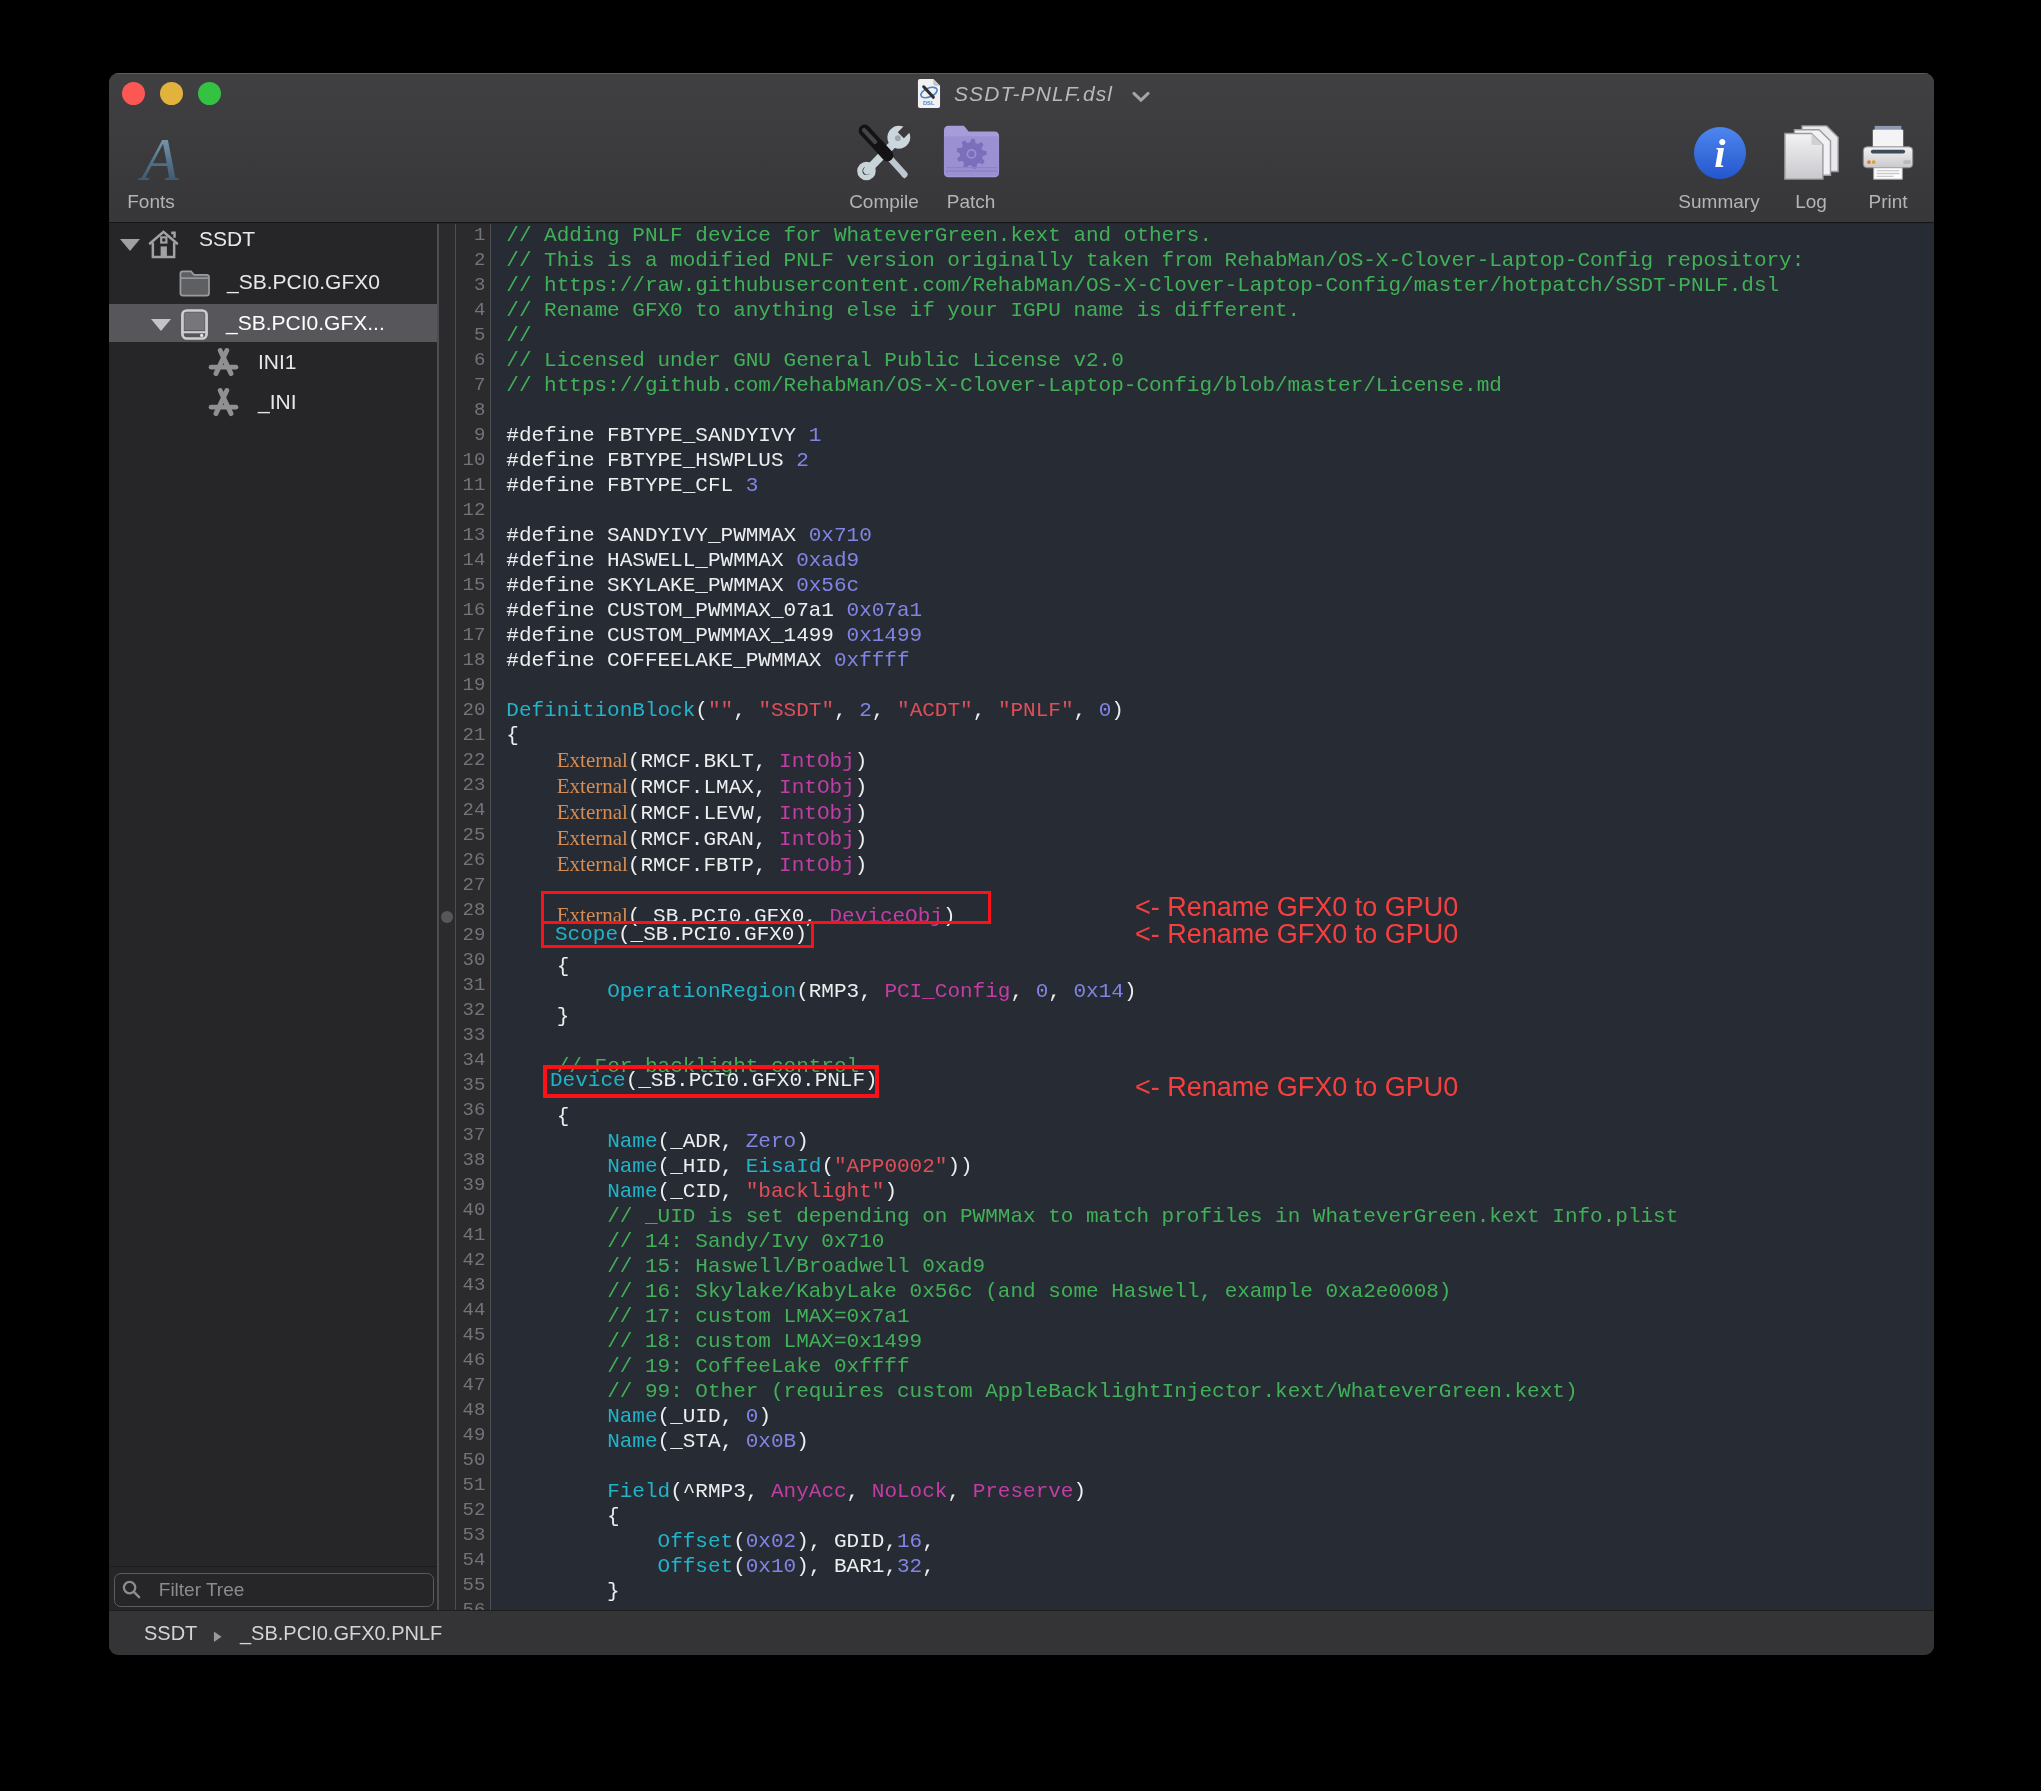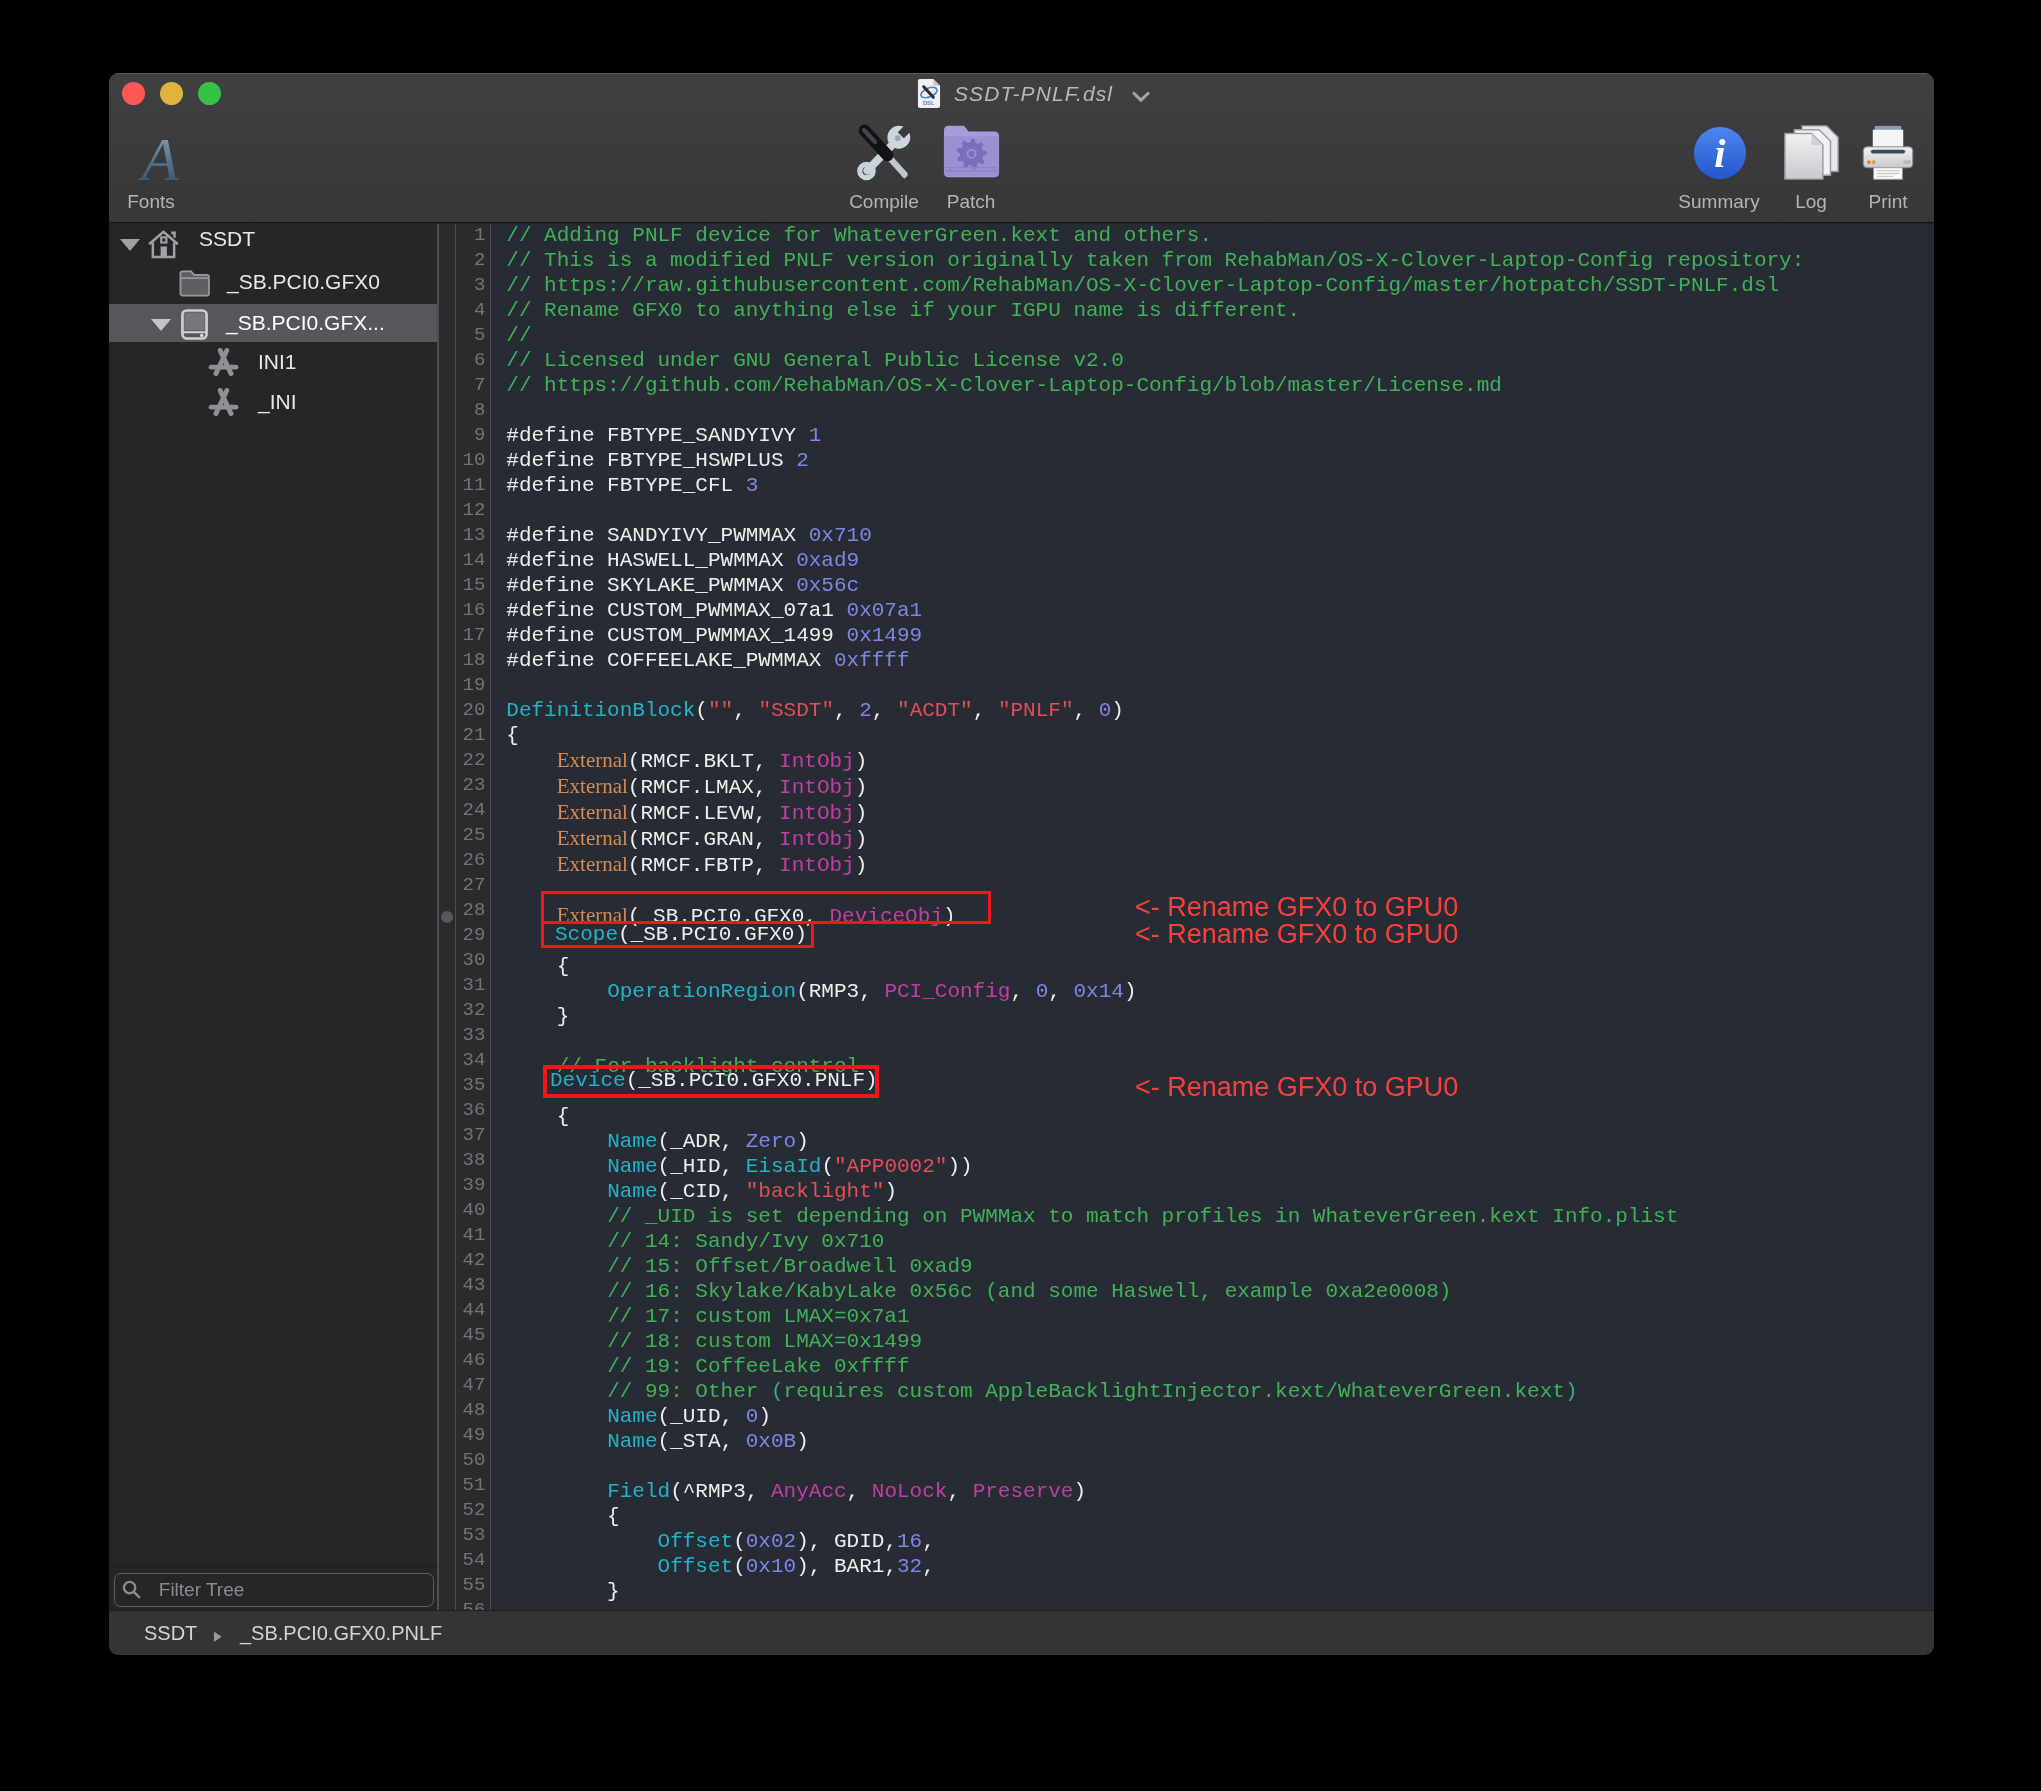--- a/index.html
+++ b/index.html
@@ -272,21 +272,21 @@
 <b>    }</b>
 
 <b>    </b><i class="c">// For backlight control</i>
 
 <b>    {</b>
 <b>        </b><i class="k">Name</i><b>(_ADR, </b><i class="n">Zero</i><b>)</b>
 <b>        </b><i class="k">Name</i><b>(_HID, </b><i class="k">EisaId</i><b>(</b><i class="s">"APP0002"</i><b>))</b>
 <b>        </b><i class="k">Name</i><b>(_CID, </b><i class="s">"backlight"</i><b>)</b>
 <b>        </b><i class="c">// _UID is set depending on PWMMax to match profiles in WhateverGreen.kext Info.plist</i>
 <b>        </b><i class="c">// 14: Sandy/Ivy 0x710</i>
-<b>        </b><i class="c">// 15: Offset/Broadwell 0xad9</i>
+<b>        </b><i class="c">// 15: Haswell/Broadwell 0xad9</i>
 <b>        </b><i class="c">// 16: Skylake/KabyLake 0x56c (and some Haswell, example 0xa2e0008)</i>
 <b>        </b><i class="c">// 17: custom LMAX=0x7a1</i>
 <b>        </b><i class="c">// 18: custom LMAX=0x1499</i>
 <b>        </b><i class="c">// 19: CoffeeLake 0xffff</i>
 <b>        </b><i class="c">// 99: Other (requires custom AppleBacklightInjector.kext/WhateverGreen.kext)</i>
 <b>        </b><i class="k">Name</i><b>(_UID, </b><i class="n">0</i><b>)</b>
 <b>        </b><i class="k">Name</i><b>(_STA, </b><i class="n">0x0B</i><b>)</b>
 
 <b>        </b><i class="k">Field</i><b>(^RMP3, </b><i class="m">AnyAcc</i><b>, </b><i class="m">NoLock</i><b>, </b><i class="m">Preserve</i><b>)</b>
 <b>        {</b>

